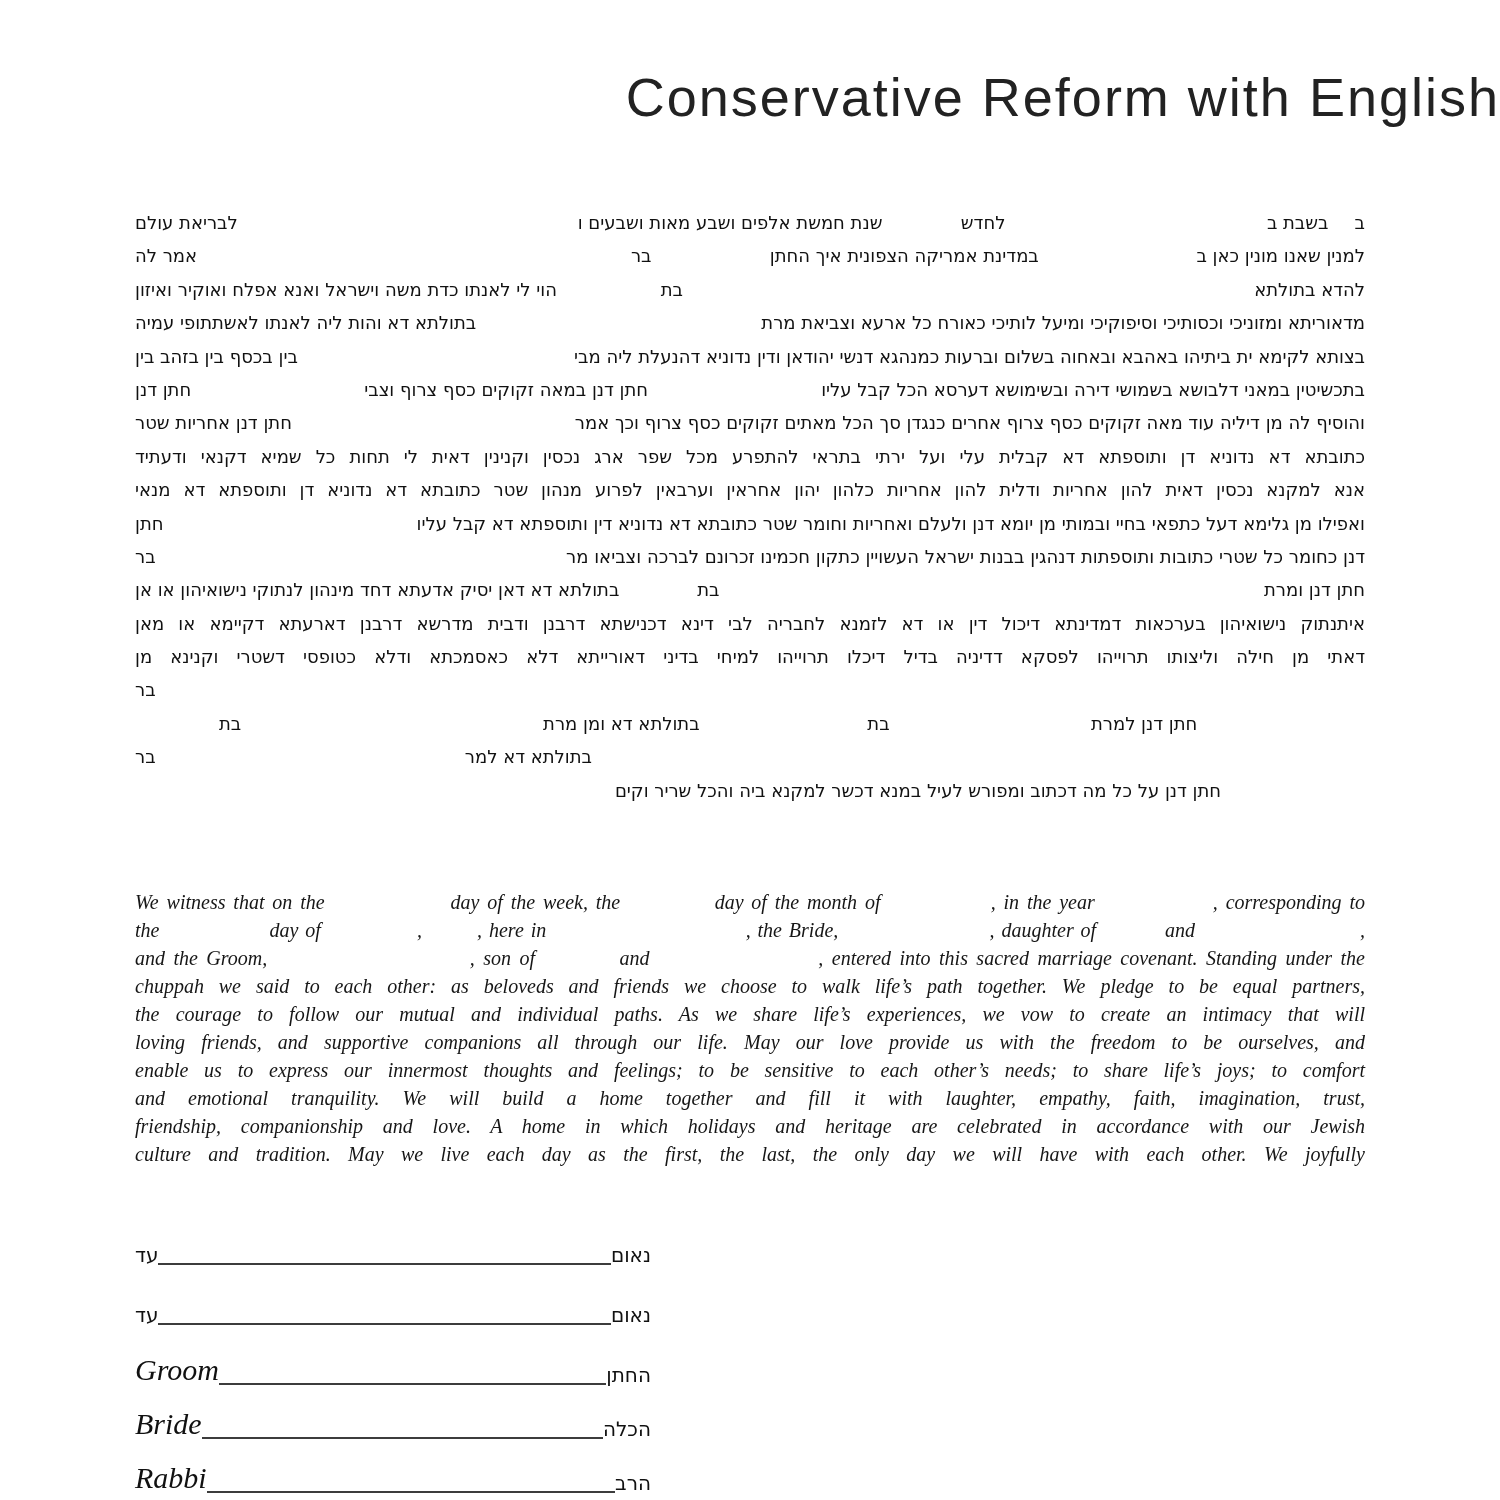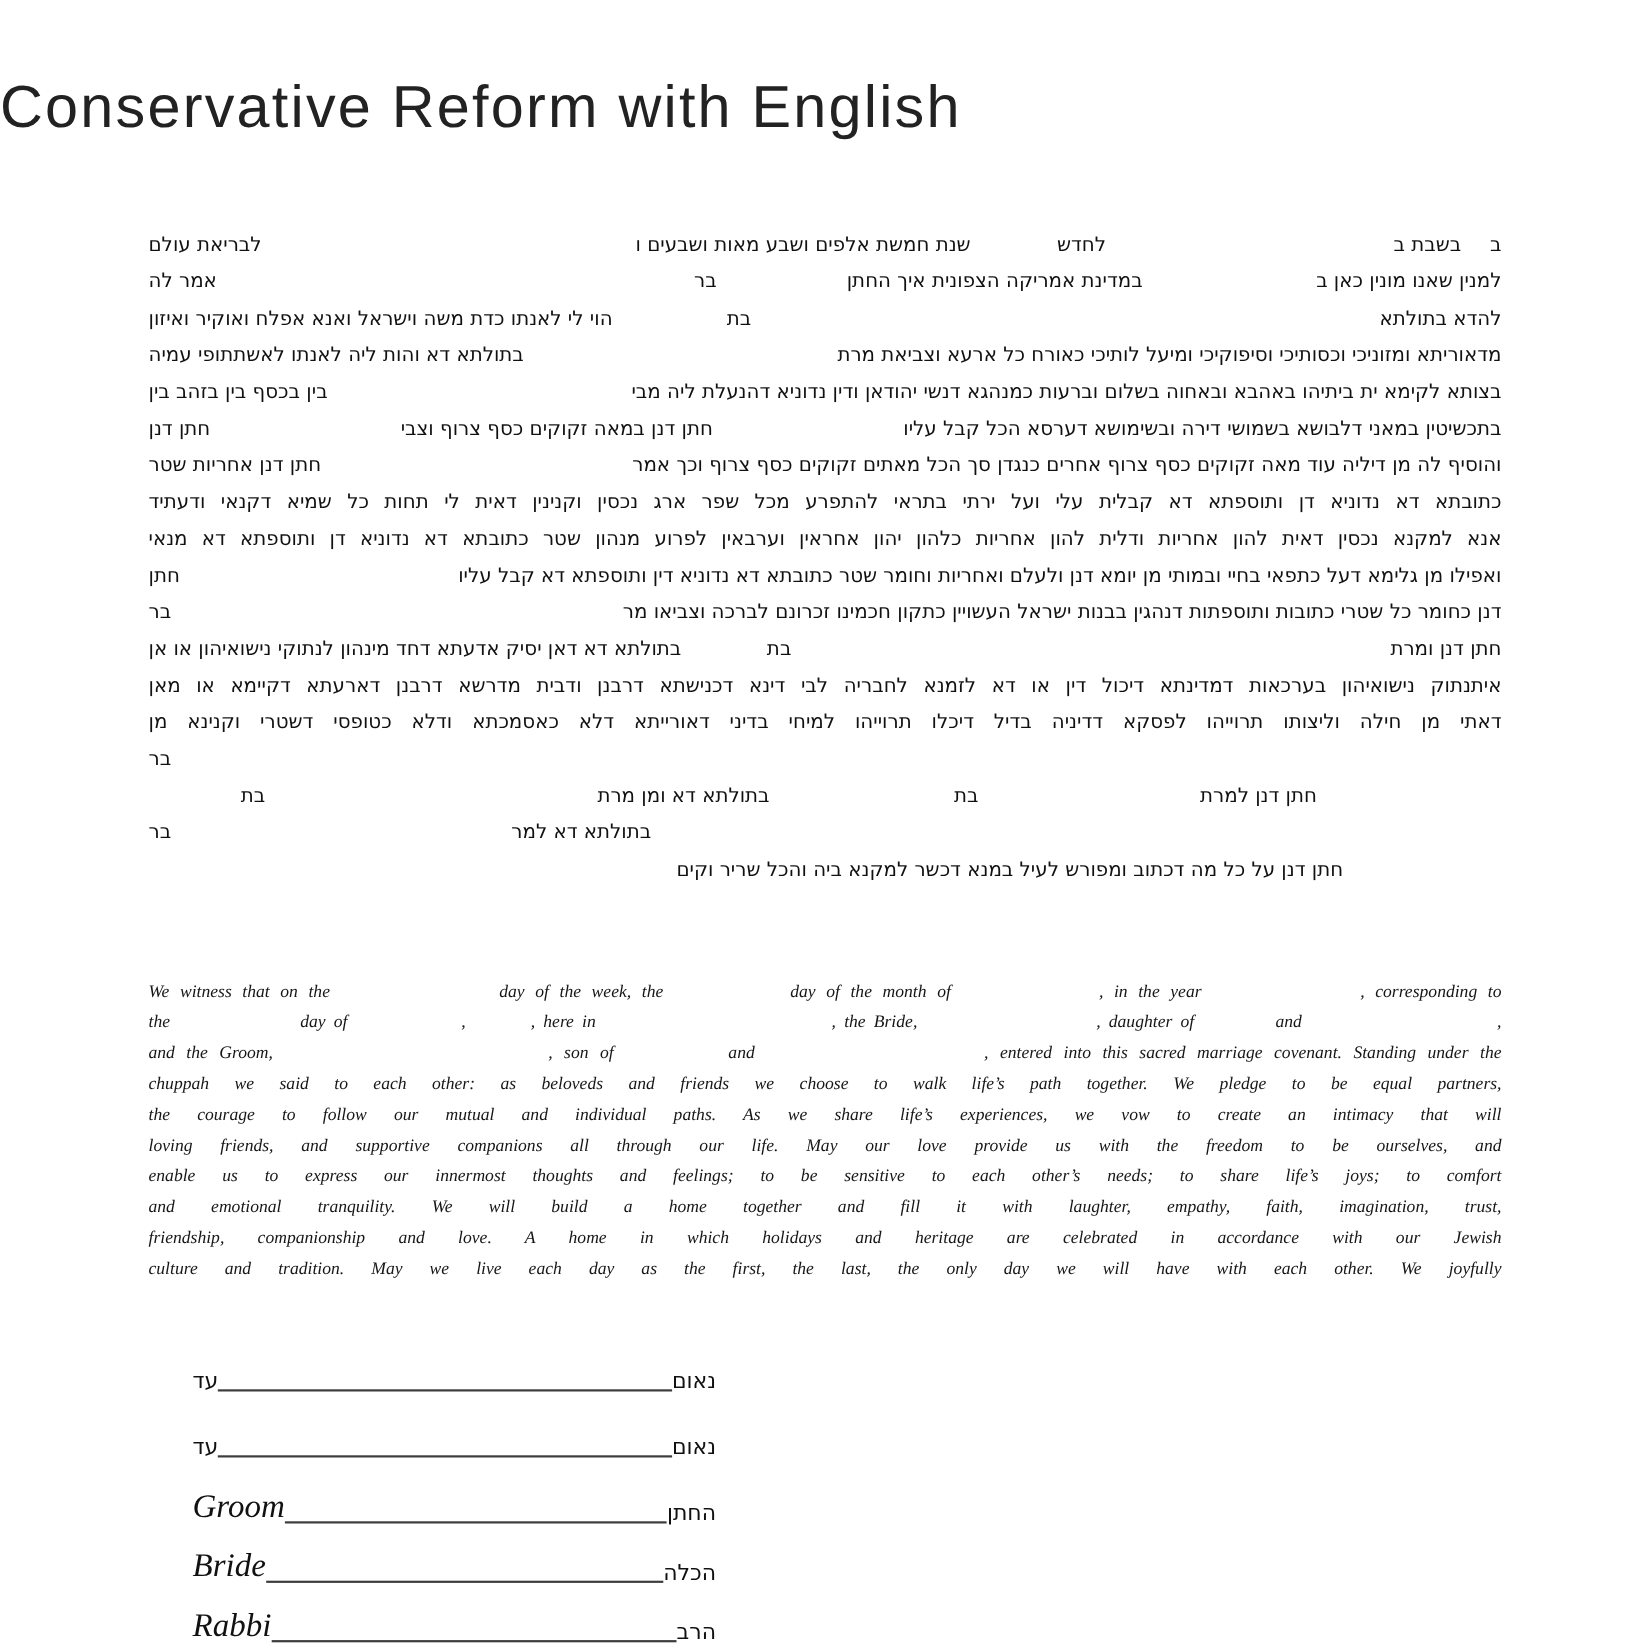--- a/index.html
+++ b/index.html
@@ -1,47 +1,47 @@
 <!DOCTYPE html>
 <html><head>
 <meta charset="utf-8">
 <style>
   html,body{margin:0;padding:0;background:#fff;}
   .page{position:relative;width:1500px;height:1500px;background:#ffffff;color:#1b1b1b;overflow:hidden;}
 
   
-  .title{position:absolute;top:66px;left:0;width:100%;text-align:left;
+  .title{position:absolute;top:66px;left:0;width:100%;text-align:right;
          font-family:"Liberation Sans","DejaVu Sans",sans-serif;font-weight:300;
          font-size:54px;letter-spacing:2px;color:#222;}
 
   
   .hebrew{position:absolute;top:206px;left:135px;width:1230px;direction:rtl;
           font-family:"DejaVu Serif","DejaVu Sans",serif;font-size:18px;color:#111;}
   .h-line{height:33.4px;line-height:33.4px;}
   .h-line.f{display:flex;align-items:baseline;}
   .h-line.sb{display:flex;justify-content:space-between;align-items:baseline;}
   .h-line.j{text-align:justify;text-align-last:justify;white-space:nowrap;}
   .h-line span{white-space:nowrap;}
   .g{flex-grow:1;display:block;height:1px;}
 
   
   .english{position:absolute;top:888px;left:135px;width:1230px;
            font-family:"Liberation Serif","DejaVu Serif",serif;font-style:italic;
-           font-size:16px;color:#161616;}
+           font-size:20px;color:#161616;}
   .en-line{height:28px;line-height:28px;text-align:justify;text-align-last:justify;white-space:nowrap;}
   .en-line.en-last{text-align-last:left;}
 
   
   .sigs{position:absolute;top:1233px;left:135px;width:516px;
         font-family:"DejaVu Serif","DejaVu Sans",serif;font-size:20px;color:#111;}
   .sig-row{display:flex;direction:rtl;align-items:flex-end;height:34px;margin-bottom:26px;}
   .sig-row.en-left{margin-bottom:20px;}
   .sig-line{flex:1;border-bottom:2px solid #3c3c3c;height:1em;margin-bottom:2px;}
   .sig-label-he{white-space:nowrap;}
-  .sig-label-left{white-space:nowrap;margin-left:40px;}
+  .sig-label-left{white-space:nowrap;}
   .en-left .sig-label-left{direction:ltr;font-family:"Liberation Serif",serif;font-style:italic;font-size:30px;}
 </style>
 </head>
 <body>
 
 <div class="page">
 
   <div class="title">Conservative Reform with English</div>
 
   <div class="hebrew">

